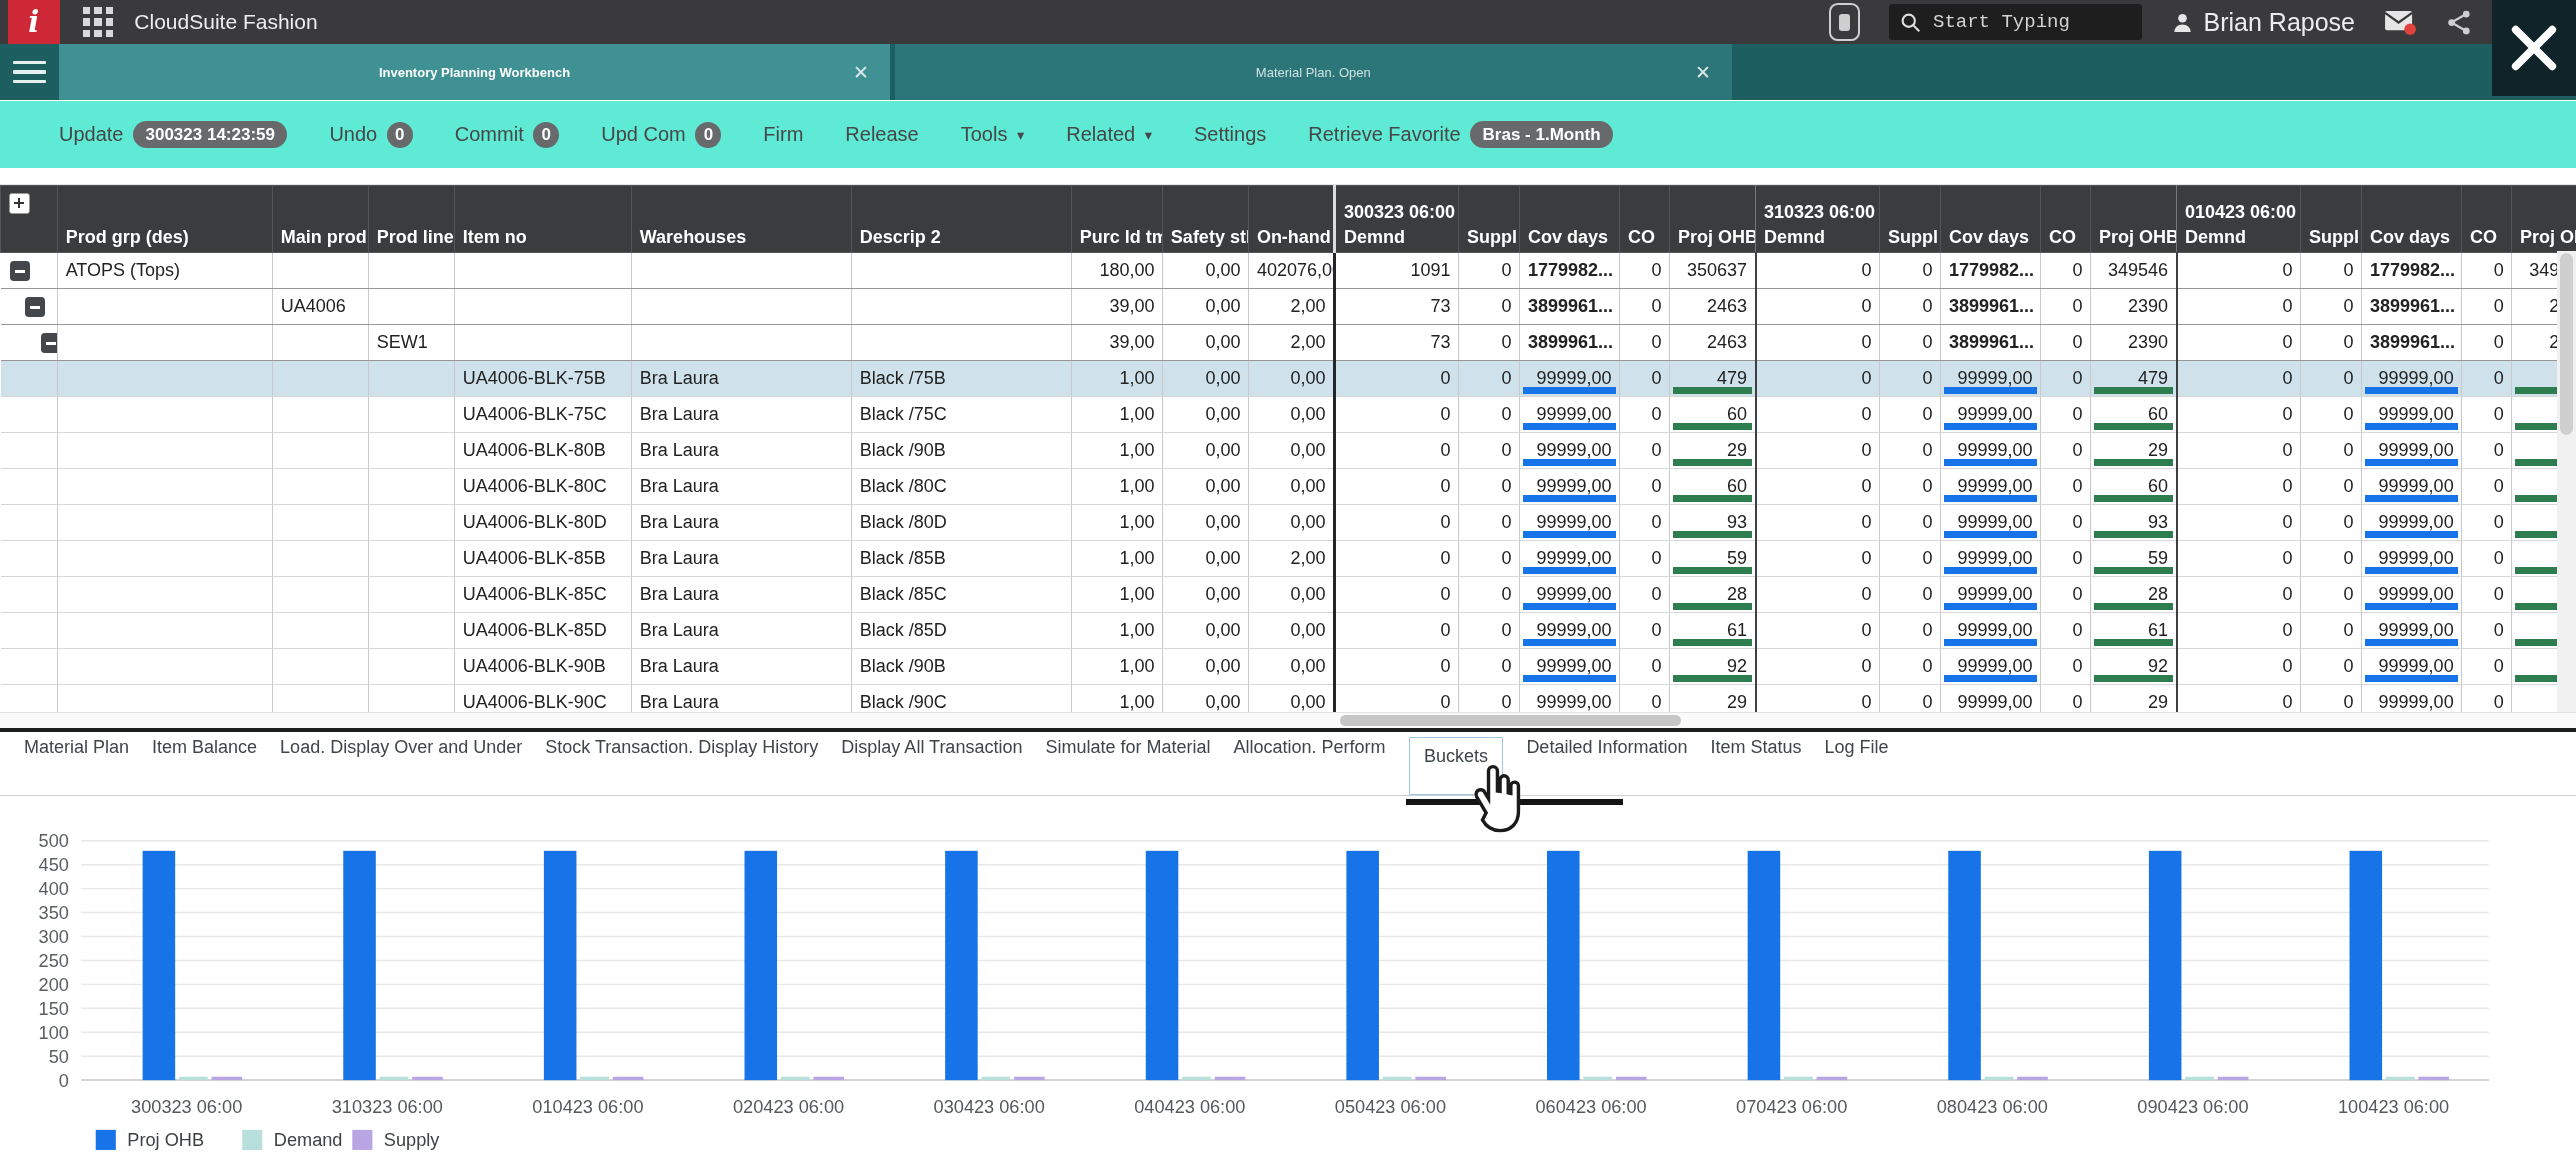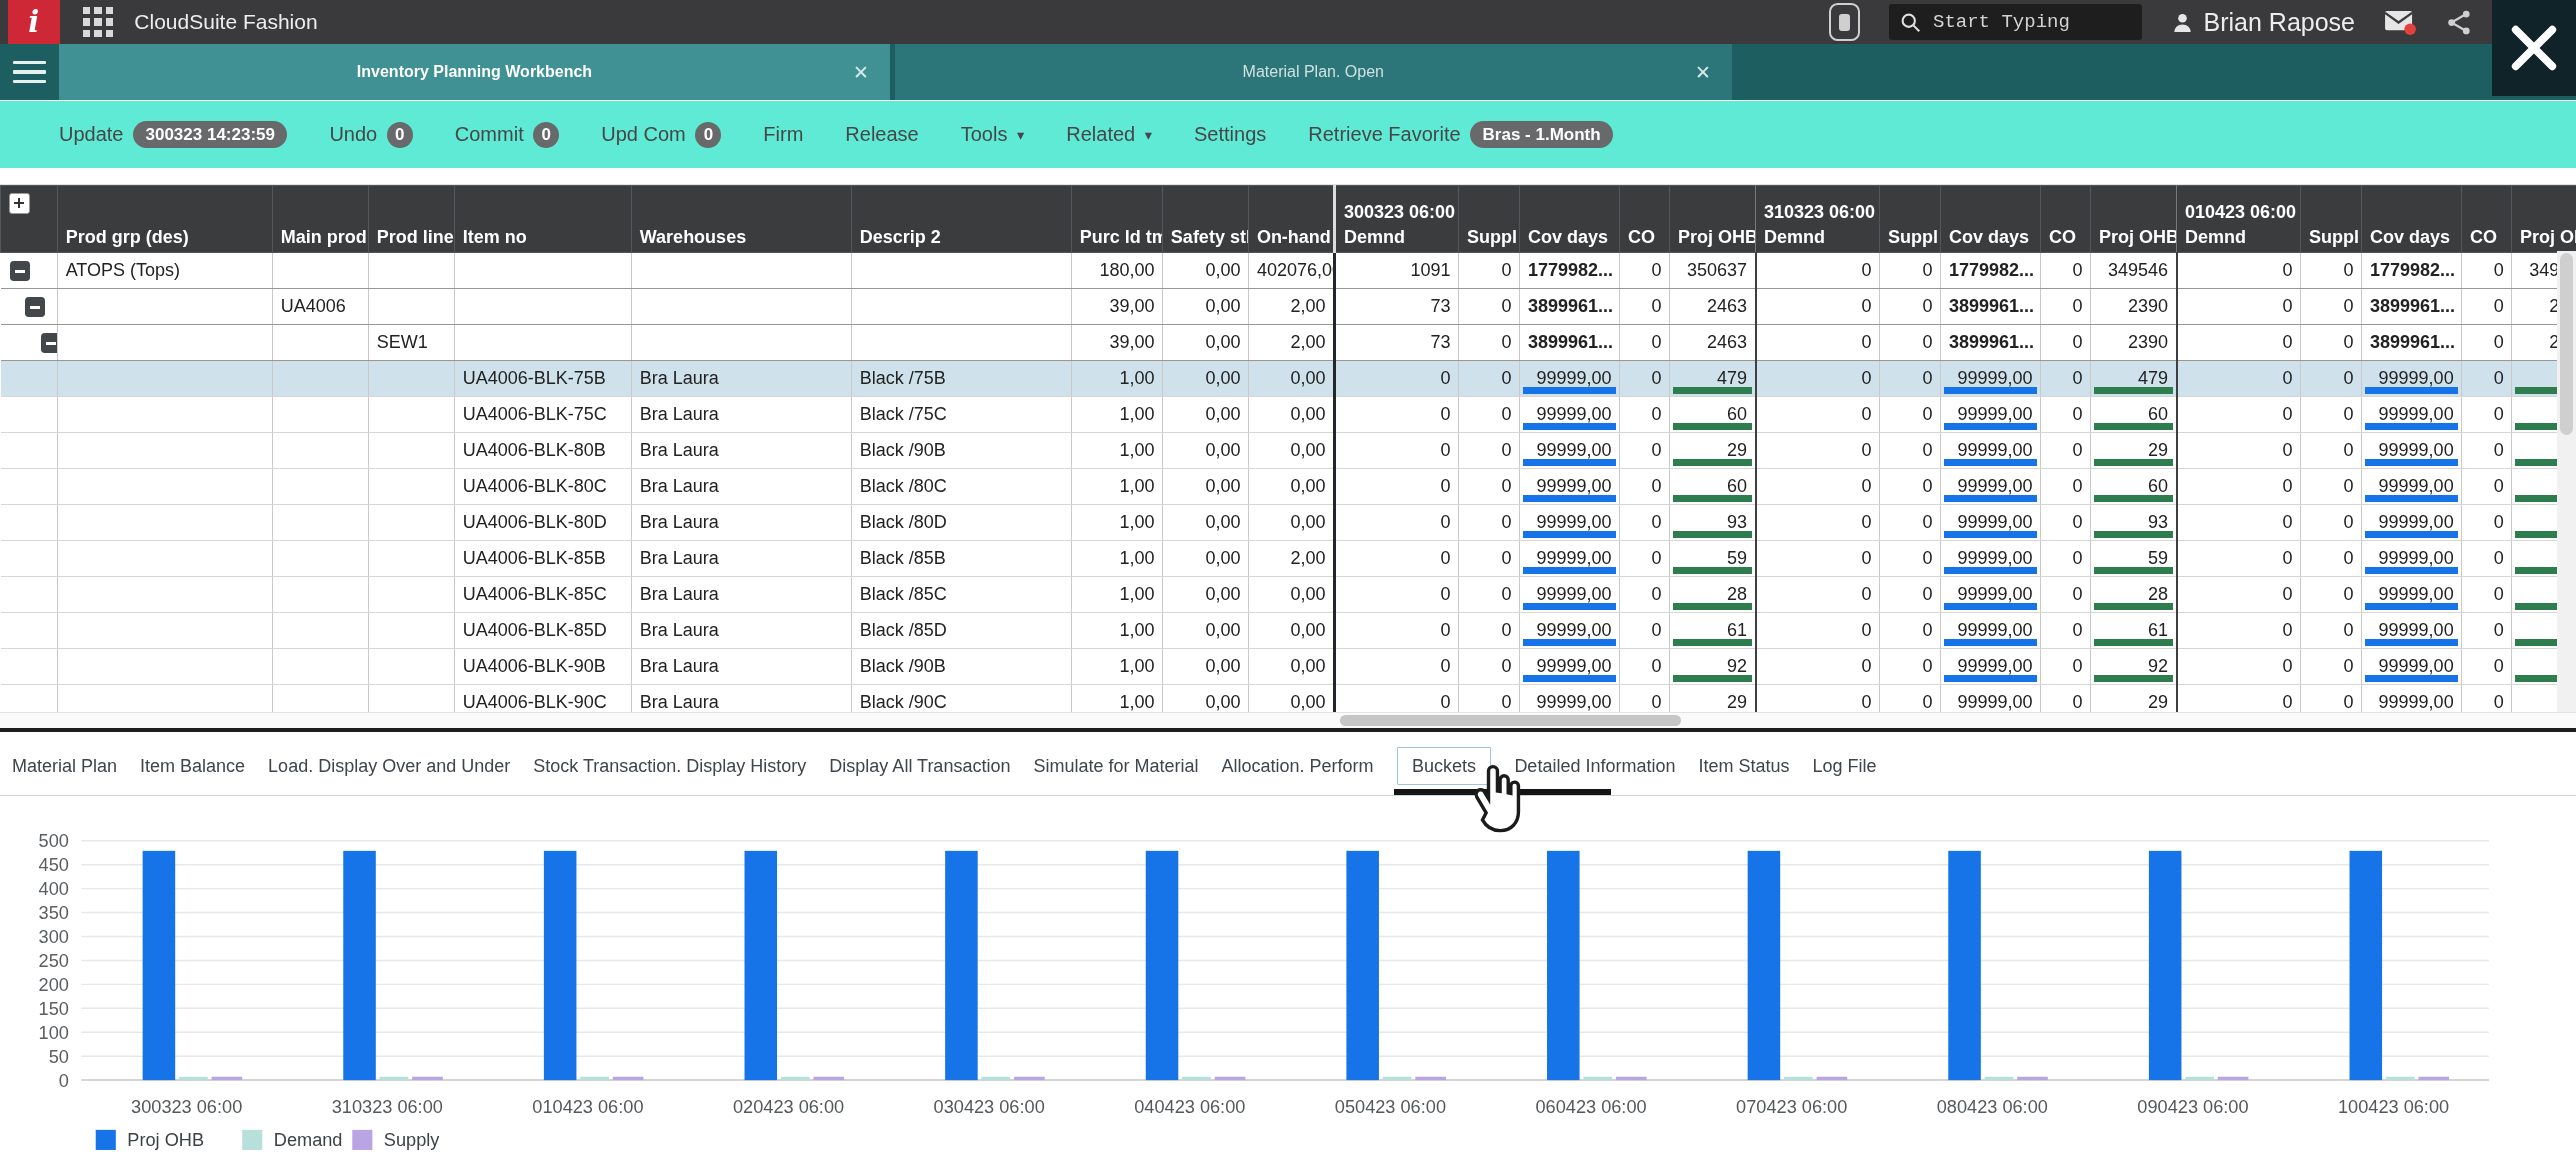--- a/index.html
+++ b/index.html
@@ -34,21 +34,21 @@
           display:flex;align-items:stretch}
   .burger{width:59px;display:flex;flex-direction:column;justify-content:center;gap:5.7px;
           padding-left:13.4px;box-sizing:border-box}
   .burger i{width:33px;height:3.8px;background:#e6f0f0;border-radius:1px;display:block}
   #wtabs{display:flex;gap:4.8px}
   .wtab{position:relative;display:flex;align-items:center;justify-content:center;
         background:#2c7578;cursor:pointer}
   .wtab:nth-child(1){width:831px;background:#3f9193}
   .wtab:nth-child(2){width:837px}
   .wtab:nth-child(3){width:749px}
-  .wtab-label{font-size:16px;color:#cfe2e2;white-space:nowrap}
+  .wtab-label{font-size:13px;color:#cfe2e2;white-space:nowrap}
   .wtab.active .wtab-label{color:#ffffff;font-weight:bold}
   .wtab-close{position:absolute;right:21px;font-size:19px;color:#d8e8e8}
 
   
   .toolbar-region{position:absolute;top:101px;left:0;width:2576px;height:67px;background:#5eead4}
   .toolbar{display:flex;align-items:center;height:100%;padding-left:59px;gap:42px}
   .tbtn{display:flex;align-items:center;gap:9.6px;font-size:20px;color:#474747;cursor:pointer;
         white-space:nowrap}
   .tbadge{background:#67696b;color:#fff;font-weight:bold;font-size:17px;display:inline-flex;
           align-items:center;justify-content:center}
@@ -88,21 +88,21 @@
 
   #vscroll{position:absolute;top:251px;right:0;width:19px;height:461px;background:#f1f1f1;z-index:20}
   #vthumb{position:absolute;top:1.9px;left:2.9px;width:13.4px;height:182px;background:#cfcfcf;border-radius:6.7px}
   #hscroll{position:absolute;top:712px;left:0;width:2576px;height:15.3px;background:#fafafa;
            border-top:1px solid #e3e3e3;z-index:20}
   #hthumb{position:absolute;left:1340px;top:1.9px;width:341px;height:11.5px;background:#c6c6c6;border-radius:5.7px}
   #gridbottom{position:absolute;top:728px;left:0;width:2576px;height:3.8px;background:#1c1d1f}
 
   
   #dtabs{position:absolute;top:737px;left:0;width:2576px;height:59px;display:flex;
-         align-items:center;gap:23px;padding-left:12px;border-bottom:1px solid #cdd2d5;
+         gap:23px;padding-left:24px;border-bottom:1px solid #cdd2d5;
          background:#fff;box-sizing:border-box;z-index:10}
   .dtab{font-size:18px;color:#3f454a;white-space:nowrap;cursor:pointer}
   .dtab.active{position:relative;border:1.9px solid #a0c6de;padding:7.7px 14.4px;border-radius:1px;background:#fff}
   .dtab.active .u{position:absolute;left:-3.8px;bottom:-10.5px;width:calc(100% + 124px);
                   height:5.7px;background:#151515}
   #cursor{position:absolute;z-index:70;pointer-events:none}
 
   
   #chart-svg{position:absolute;top:810px;left:0}
 </style>

